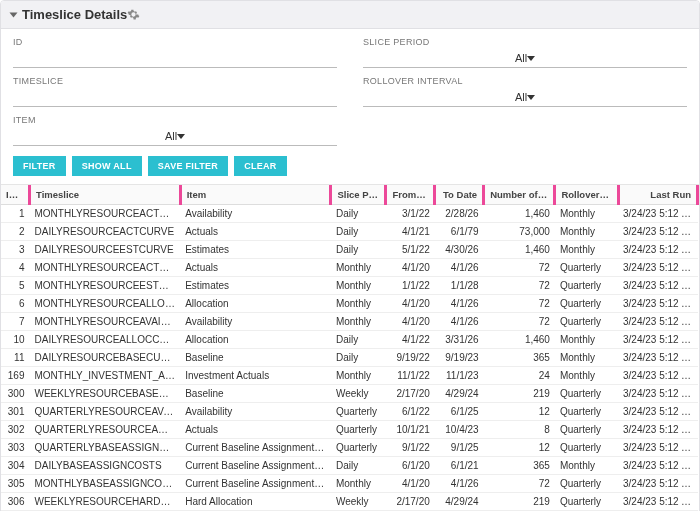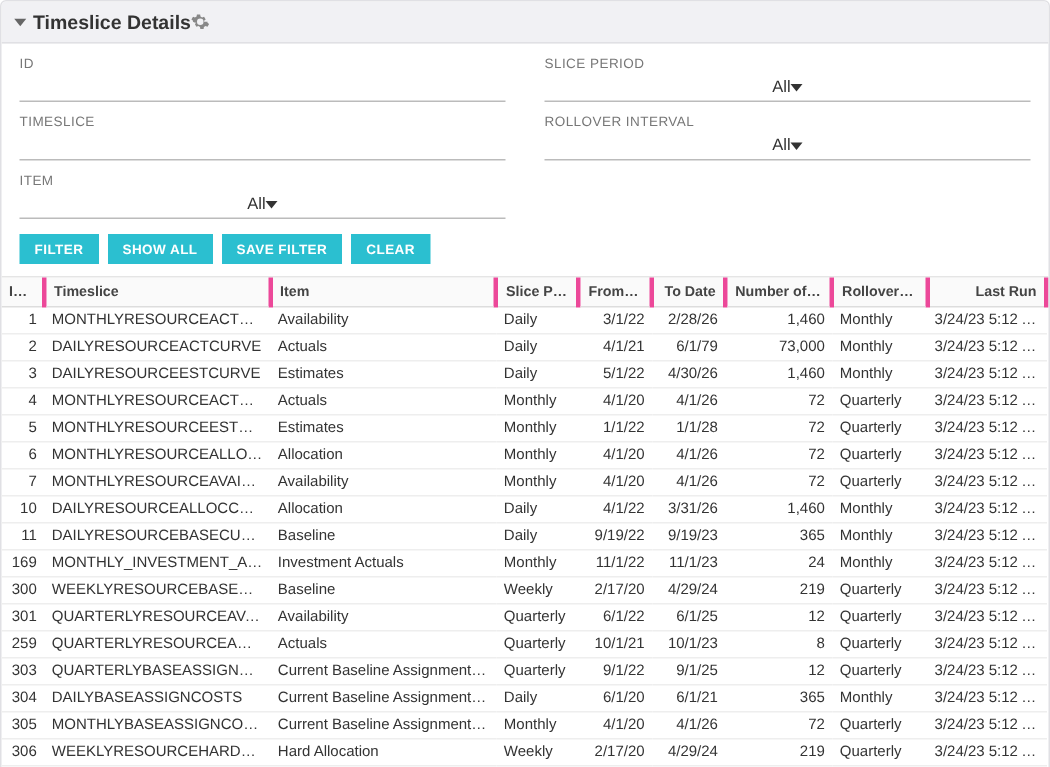--- a/index.html
+++ b/index.html
@@ -233,26 +233,26 @@
             <td>QUARTERLYRESOURCEAVAILCURVE</td>
             <td>Availability</td>
             <td>Quarterly</td>
             <td class="num">6/1/22</td>
             <td class="num">6/1/25</td>
             <td class="num">12</td>
             <td>Quarterly</td>
             <td class="num">3/24/23 5:12 AM</td>
           </tr>
           <tr>
-            <td class="id-col">259</td>
+            <td class="id-col">302</td>
             <td>QUARTERLYRESOURCEACTCURVE</td>
             <td>Actuals</td>
             <td>Quarterly</td>
             <td class="num">10/1/21</td>
-            <td class="num">10/1/23</td>
+            <td class="num">10/4/23</td>
             <td class="num">8</td>
             <td>Quarterly</td>
             <td class="num">3/24/23 5:12 AM</td>
           </tr>
           <tr>
             <td class="id-col">303</td>
             <td>QUARTERLYBASEASSIGNCOSTS</td>
             <td>Current Baseline Assignment Cost</td>
             <td>Quarterly</td>
             <td class="num">9/1/22</td>

